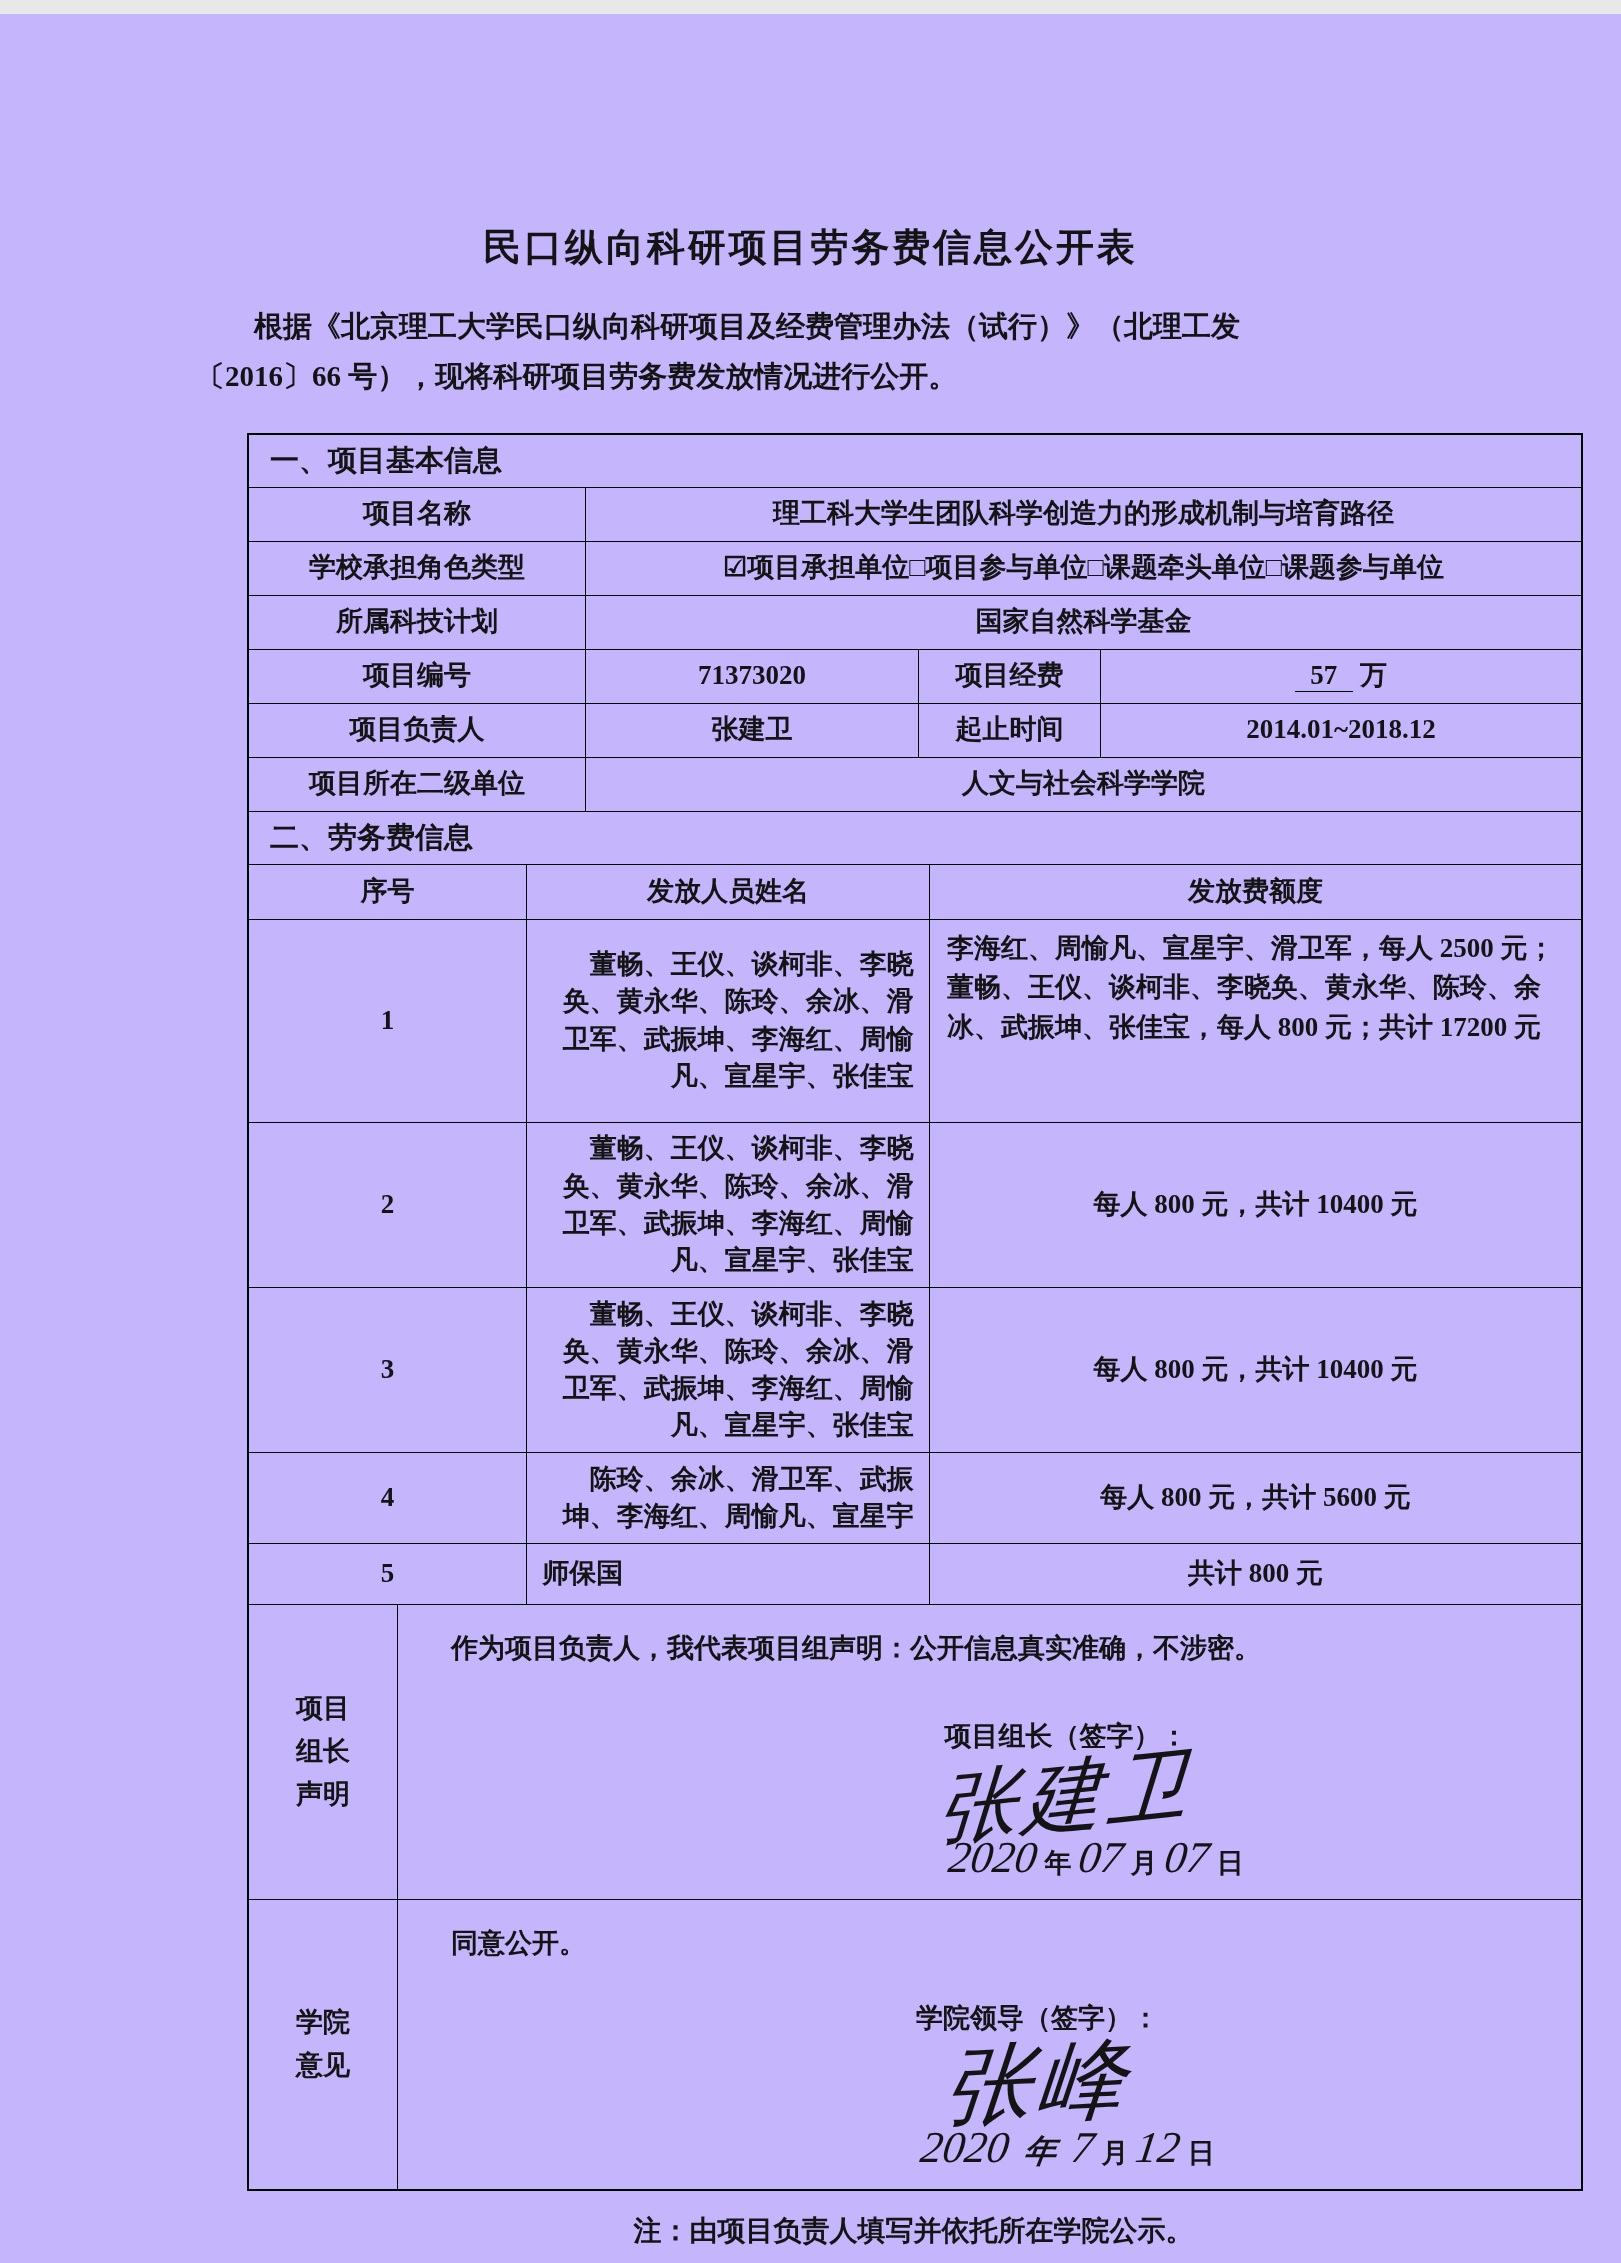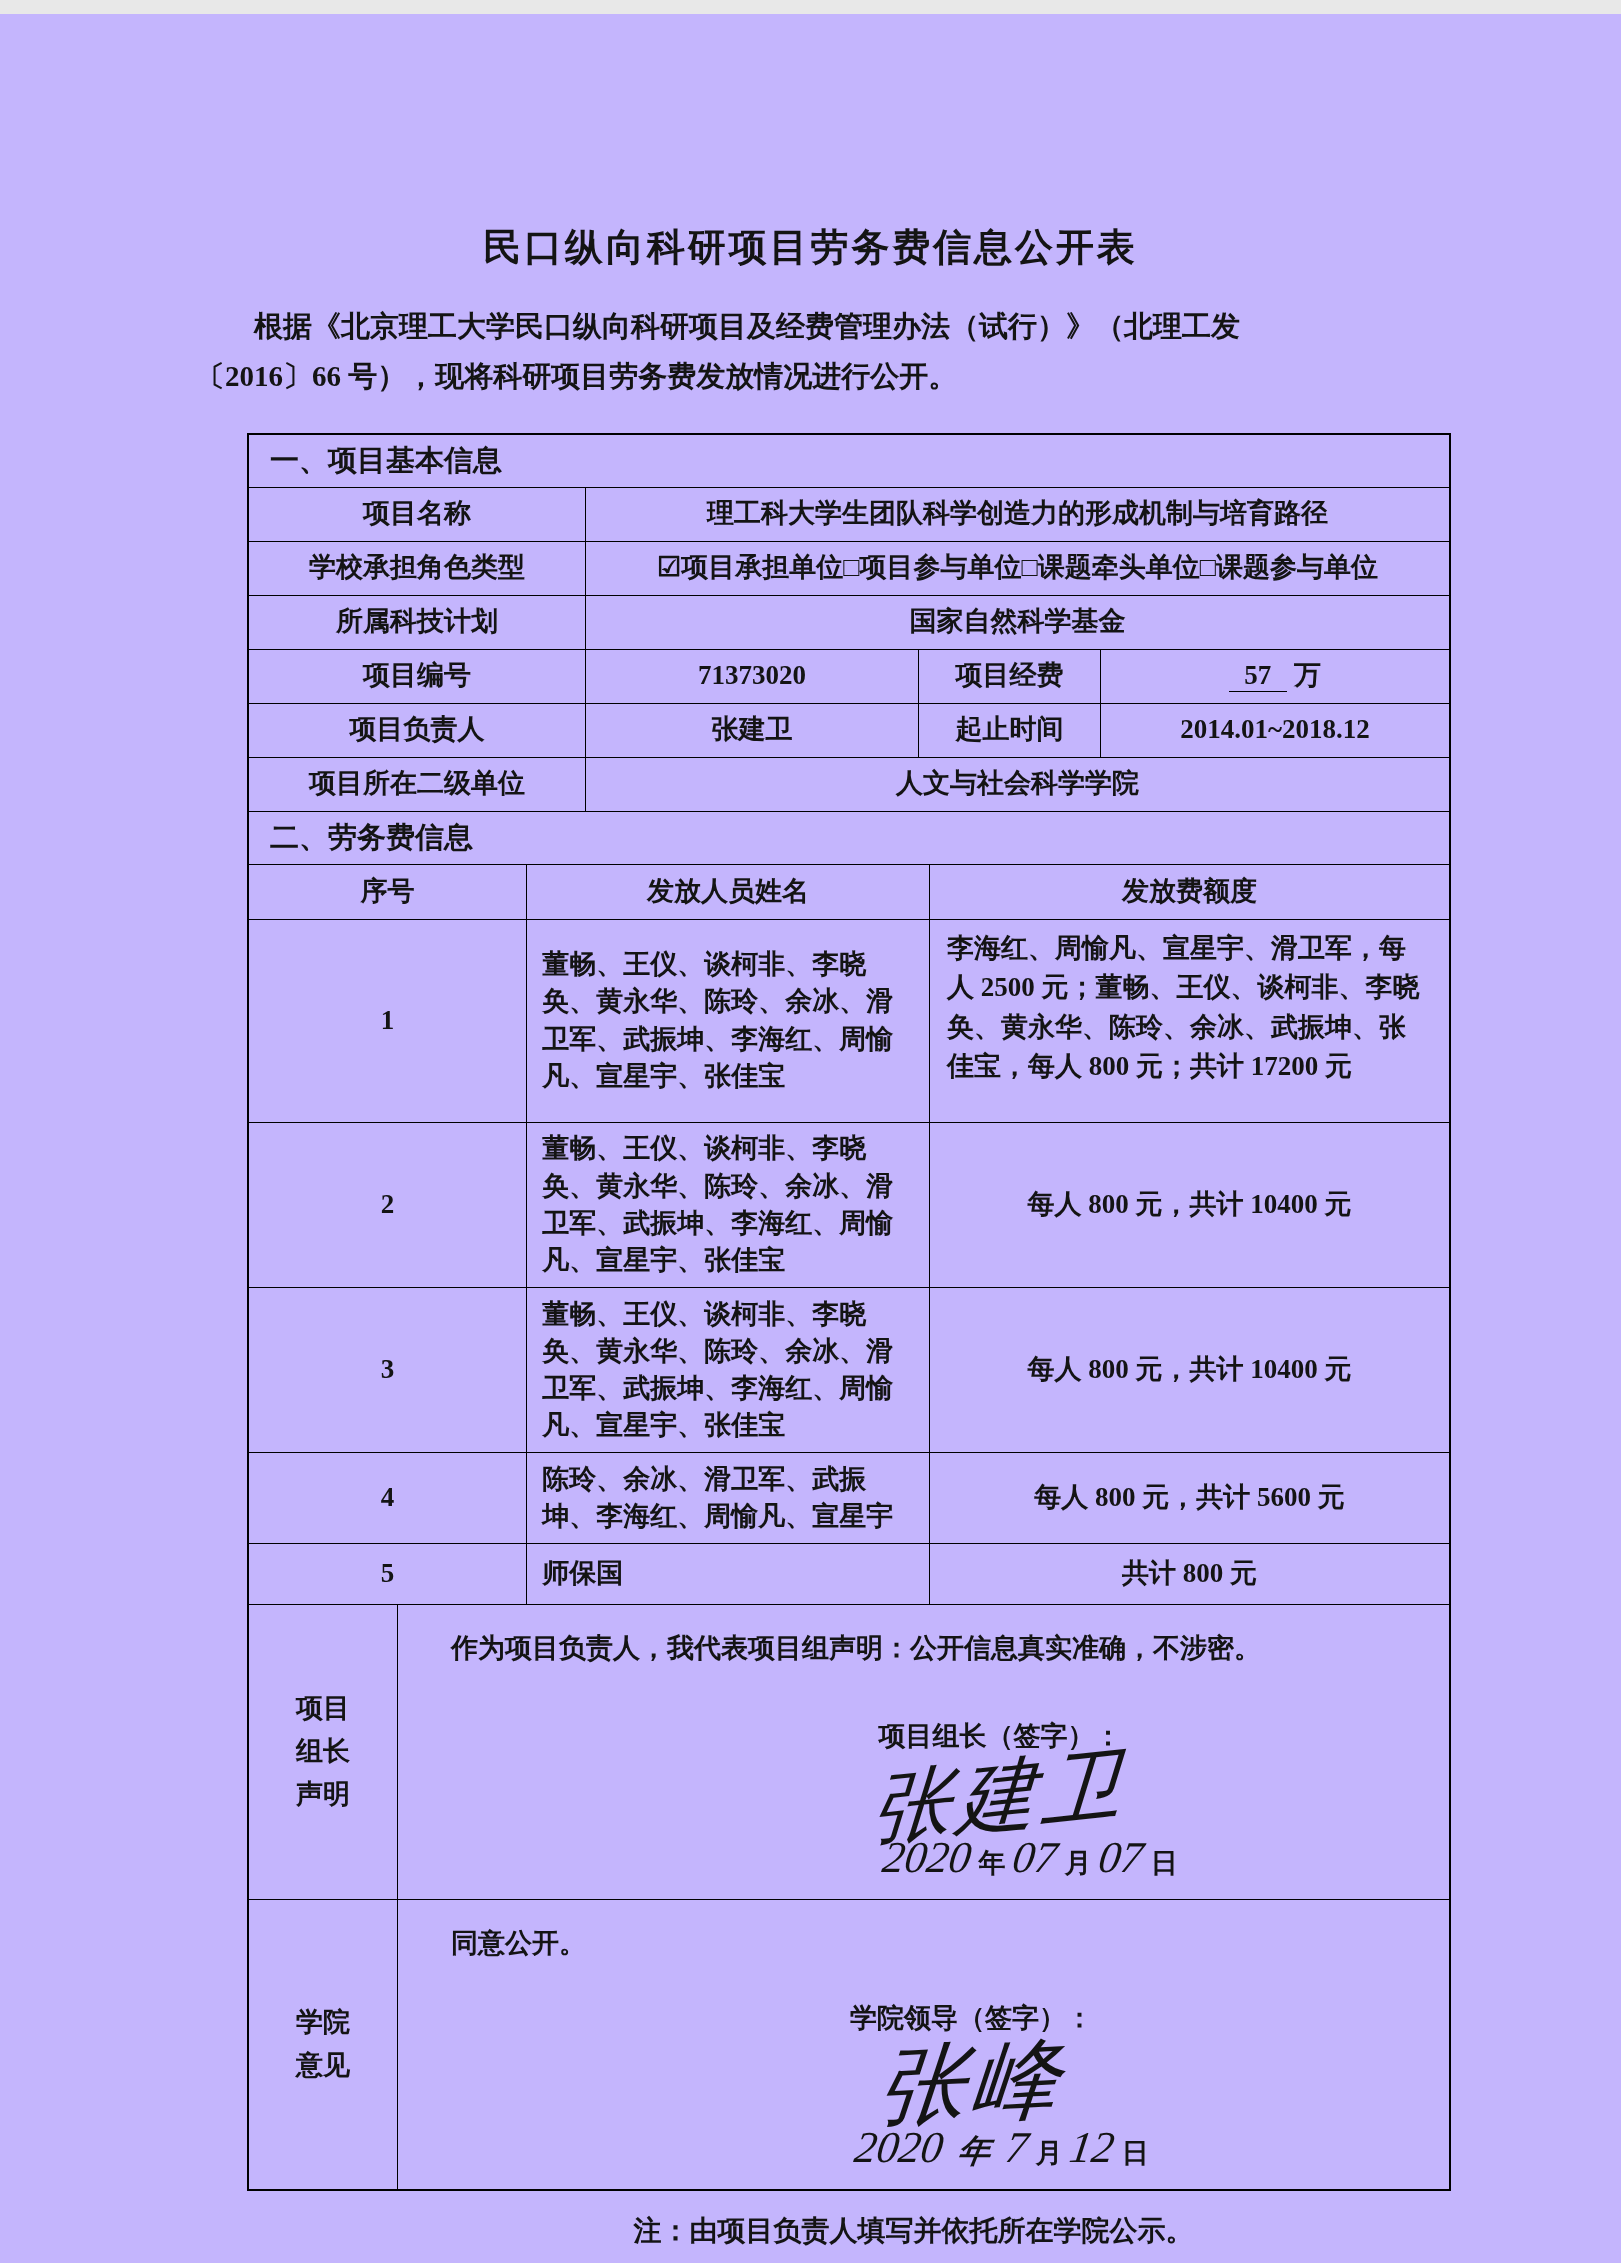--- a/index.html
+++ b/index.html
@@ -24,21 +24,21 @@
   .intro {
     width:1195px;
     margin:29px 0 0 196px;
     font-size:29px;
     font-weight:bold;
     line-height:1.72;
   }
   .intro .l1 { text-indent:2em; }
 
   .doc-table {
-    width:1204px;
+    width:1336px;
     margin:31px 0 0 247px;
     border:2.9px solid #000;
     box-sizing:border-box;
   }
   .trow { display:flex; border-top:1.9px solid #000; box-sizing:border-box; }
   .trow:first-child { border-top:none; }
   .cell {
     box-sizing:border-box;
     border-left:1.9px solid #000;
     display:flex; align-items:center; justify-content:center;
@@ -67,21 +67,21 @@
   .f-names { width:403px; }
   .f-amt   { flex:1; }
 
   .r-fee1 { min-height:203px; }
   .r-fee2 { min-height:163px; }
   .r-fee3 { min-height:163px; }
   .r-fee4 { min-height:90px; }
   .r-fee5 { min-height:61px; }
 
   .names-cell {
-    justify-content:flex-start; text-align:left;
+    justify-content:flex-start; text-align:right;
     padding:7.6px 15.3px; line-height:1.38;
   }
   .amt-left {
     justify-content:flex-start; align-items:flex-start; text-align:left;
     padding:9.6px 17px; line-height:1.45;
   }
 
   .r-stmt { min-height:205px; }
   .r-coll { min-height:201px; }
   .s-label { width:148px; flex-direction:column; justify-content:center; line-height:1.6; }

